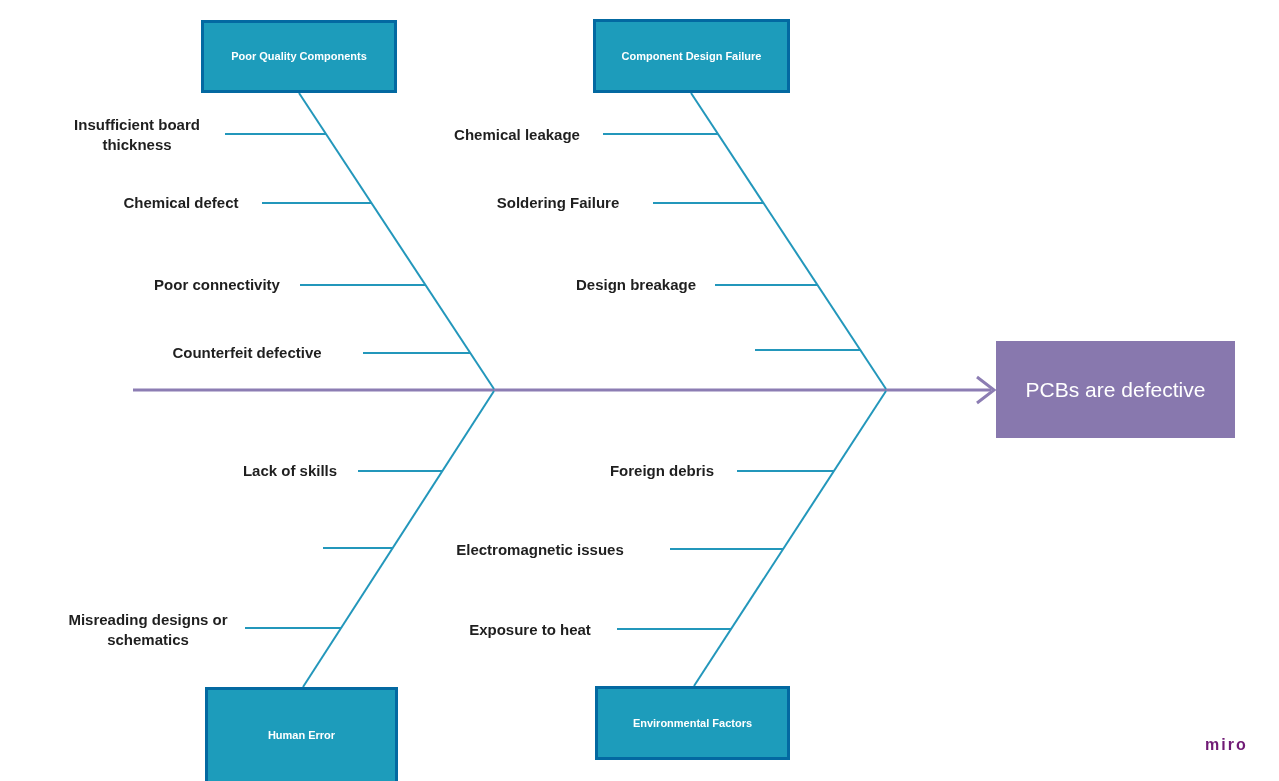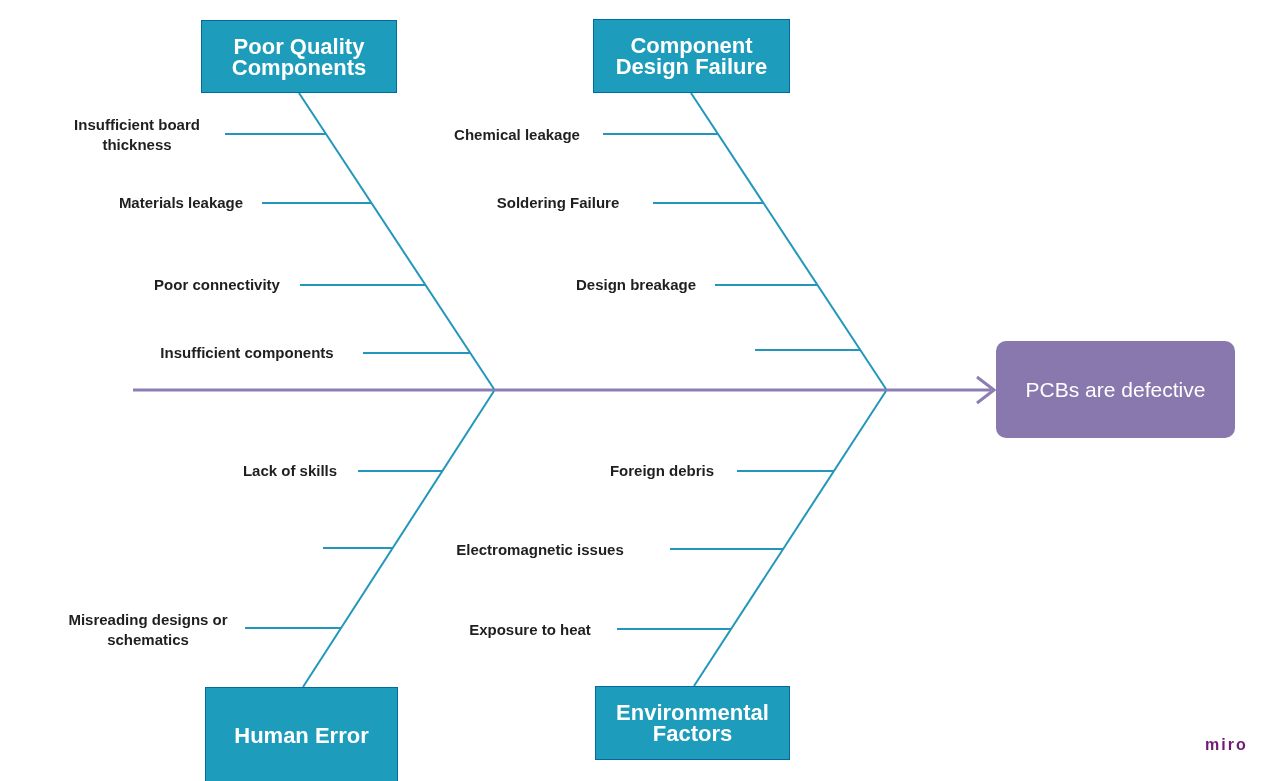--- a/index.html
+++ b/index.html
@@ -16,24 +16,24 @@
     overflow: hidden;
   }
   .lines {
     position: absolute;
     left: 0;
     top: 0;
   }
   .cat-box {
     position: absolute;
     background: #1D9CBB;
-    border: 1px solid #0369a1;
+    border: 3px solid #0369a1;
     color: #ffffff;
     font-weight: bold;
-    font-size: 22px;
+    font-size: 11px;
     line-height: 21px;
     display: flex;
     align-items: center;
     justify-content: center;
     text-align: center;
     box-sizing: border-box;
     padding: 4px 10px;
     cursor: default;
   }
   .effect-box {
@@ -43,21 +43,20 @@
     width: 239px;
     height: 97px;
     background: #8878AE;
     color: #ffffff;
     font-size: 21px;
     display: flex;
     align-items: center;
     justify-content: center;
     text-align: center;
     box-sizing: border-box;
-    border-radius: 10px;
   }
   .cause {
     position: absolute;
     transform: translateX(-50%);
     text-align: center;
     color: #1f1f1f;
     font-weight: bold;
     font-size: 15px;
     line-height: 20px;
   }
@@ -108,32 +107,32 @@
 
   <div class="cat-box" style="left:201px; top:20px; width:196px; height:73px;">
     <span>Poor Quality Components</span>
   </div>
   <div class="cat-box" style="left:593px; top:19px; width:197px; height:74px;">
     <span>Component Design Failure</span>
   </div>
   <div class="cat-box" style="left:205px; top:687px; width:193px; height:97px;">
     <span>Human Error</span>
   </div>
-  <div class="cat-box" style="left:595px; top:686px; width:195px; height:74px;justify-content:flex-end;">
+  <div class="cat-box" style="left:595px; top:686px; width:195px; height:74px;">
     <span>Environmental Factors</span>
   </div>
 
   <div class="effect-box">
     <span>PCBs are defective</span>
   </div>
 
   <div class="cause" style="left:137px; top:115px; width:180px;">Insufficient board thickness</div>
-  <div class="cause nowrap" style="left:181px; top:193px;">Materials leakage</div>
+  <div class="cause nowrap" style="left:181px; top:193px;">Chemical defect</div>
   <div class="cause nowrap" style="left:217px; top:275px;">Poor connectivity</div>
-  <div class="cause nowrap" style="left:247px; top:343px;">Insufficient components</div>
+  <div class="cause nowrap" style="left:247px; top:343px;">Counterfeit defective</div>
 
   <div class="cause nowrap" style="left:517px; top:125px;">Chemical leakage</div>
   <div class="cause nowrap" style="left:558px; top:193px;">Soldering Failure</div>
   <div class="cause nowrap" style="left:636px; top:275px;">Design breakage</div>
 
   <div class="cause nowrap" style="left:290px; top:461px;">Lack of skills</div>
   <div class="cause" style="left:148px; top:610px; width:185px;">Misreading designs or schematics</div>
 
   <div class="cause nowrap" style="left:662px; top:461px;">Foreign debris</div>
   <div class="cause nowrap" style="left:540px; top:540px;">Electromagnetic issues</div>

